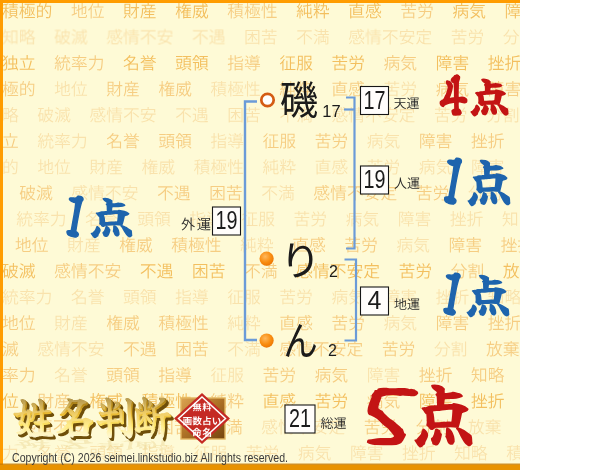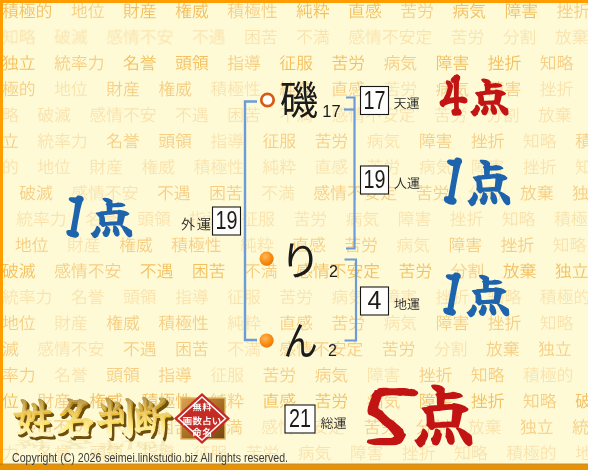--- a/index.html
+++ b/index.html
@@ -1,14 +1,14 @@
 <!DOCTYPE html>
 <html><head><meta charset="utf-8"><style>
 html,body{margin:0;padding:0;background:#fff}
-#page{width:588px;height:470px;overflow:hidden}
+#page{width:520px;height:470px;overflow:hidden}
 text{font-family:"Liberation Sans",sans-serif}
 </style></head><body>
 <div id="page">
 <svg width="600" height="470" viewBox="0 0 600 470">
 <defs>
 <path id="bい" d="M260 715 106 717C112 686 114 643 114 615C114 554 115 437 125 345C153 77 248 -22 358 -22C438 -22 501 39 567 213L467 335C448 255 408 138 361 138C298 138 268 237 254 381C248 453 247 528 248 593C248 621 253 679 260 715ZM760 692 633 651C742 527 795 284 810 123L942 174C931 327 855 577 760 692Z"></path>
 <path id="b占" d="M134 396V-87H252V-36H741V-82H864V396H550V569H936V682H550V849H426V396ZM252 77V284H741V77Z"></path>
 <path id="b名" d="M358 855C299 744 189 623 23 535C50 514 90 470 108 441C148 465 185 490 220 517C273 476 333 423 372 380C268 302 147 242 21 206C46 181 77 131 91 98C167 124 242 156 312 196V-89H433V-50H774V-90H898V363H540C640 459 721 576 773 714L690 757L670 751H443C461 777 477 803 493 829ZM774 58H433V255H774ZM358 645H609C573 579 525 518 469 463C427 506 364 556 310 595C327 611 343 628 358 645Z"></path>
 <path id="b命" d="M701 559C769 512 843 469 911 437C932 473 960 516 991 546C829 603 667 713 554 850H428C349 740 184 608 13 536C38 510 72 464 87 435C160 469 232 512 297 558V485H701ZM496 738C536 690 592 639 655 592H343C404 640 458 690 496 738ZM124 424V-18H231V63H454V424ZM231 320H345V167H231ZM519 423V-93H633V319H773V127C773 115 769 112 757 112C745 111 703 111 665 113C679 83 693 37 697 5C762 5 810 5 844 23C880 41 888 72 888 123V423Z"></path>
 <path id="b数" d="M612 850C589 671 540 500 456 397C477 382 512 351 535 328L550 312C567 334 582 358 597 385C615 313 637 246 664 186C620 124 563 74 488 35C464 52 436 70 405 88C429 127 447 174 458 231H535V328H297L321 376L278 385H342V507C381 476 424 441 446 419L509 502C488 517 417 559 368 586H532V681H437C462 711 492 755 523 797L422 838C407 800 378 745 356 710L422 681H342V850H232V681H149L213 709C204 744 178 795 152 833L66 797C87 761 109 715 118 681H41V586H197C150 534 82 486 21 461C43 439 69 400 82 374C132 402 186 443 232 489V394L210 399L176 328H30V231H126C101 183 76 138 54 103L159 71L170 90L226 63C178 36 115 19 34 8C54 -16 75 -57 82 -91C189 -69 270 -40 329 5C370 -21 406 -47 433 -71L479 -25C495 -49 511 -76 518 -93C605 -50 674 4 729 70C774 6 829 -48 898 -88C916 -55 954 -8 981 16C908 54 850 111 804 182C858 284 892 408 913 558H969V669H702C715 722 725 777 734 833ZM247 231H344C335 195 323 165 307 140C278 153 248 166 219 178ZM789 558C778 469 760 390 735 322C707 394 687 473 673 558Z"></path>

